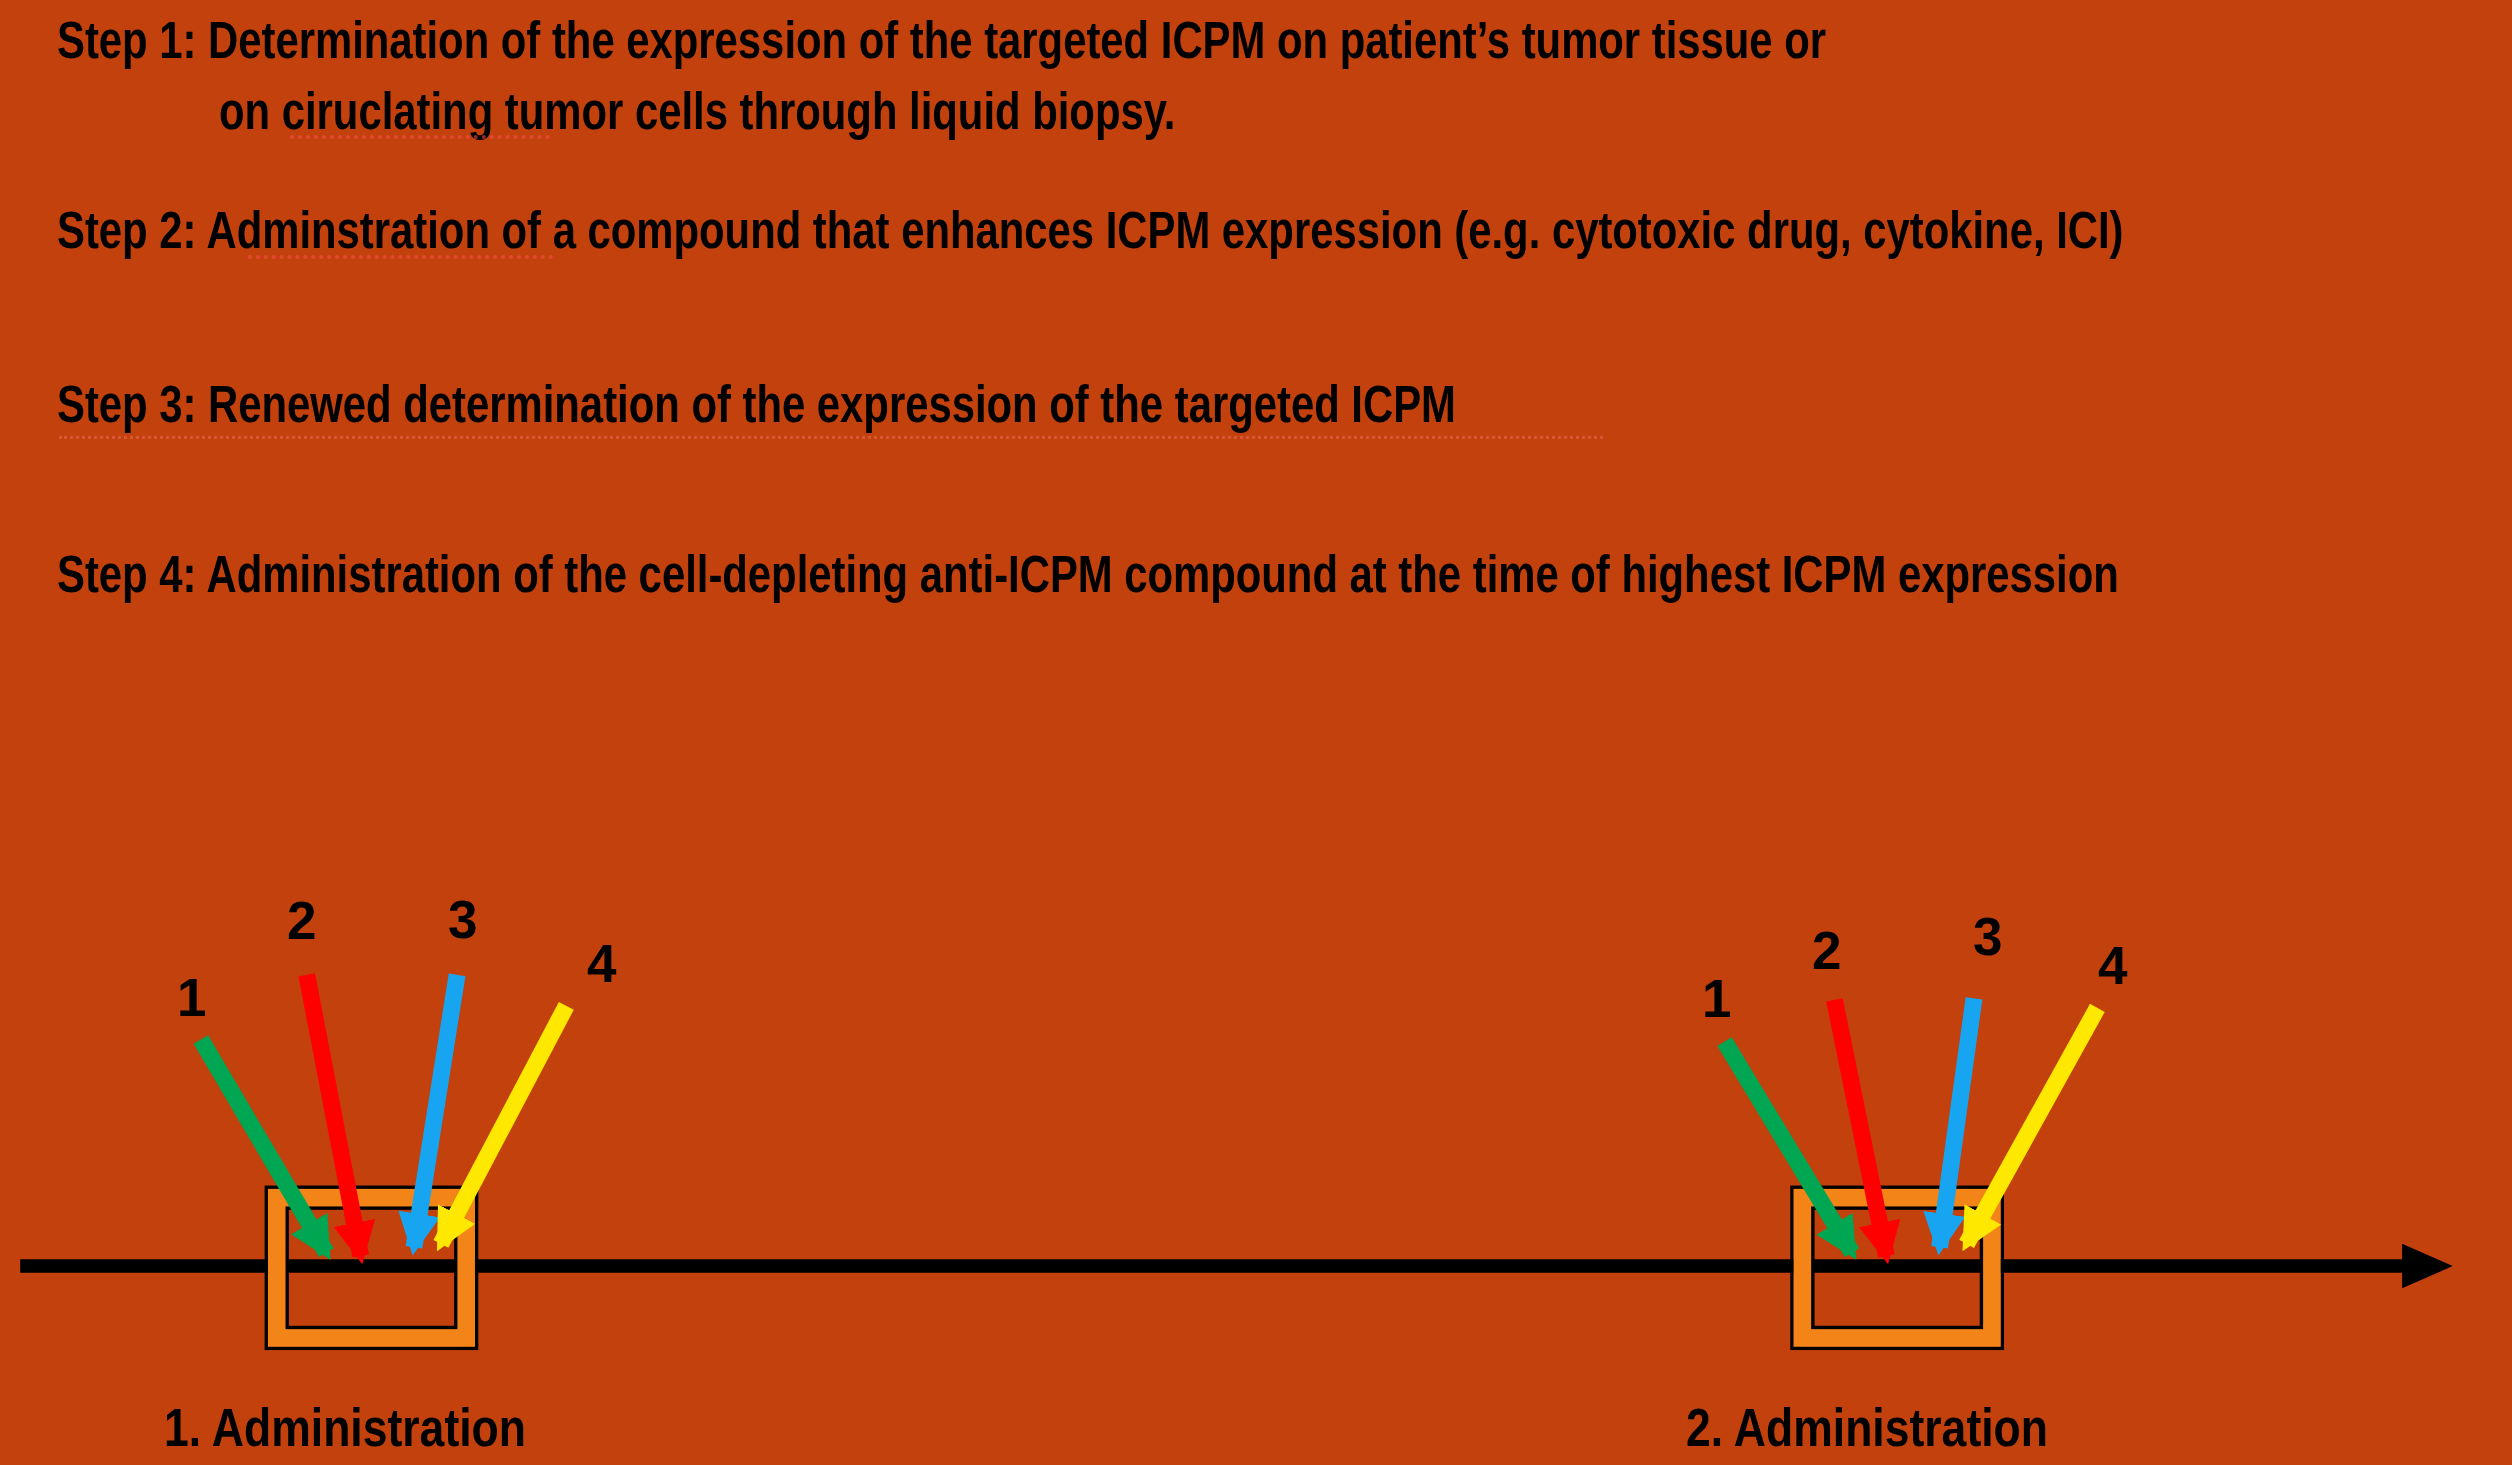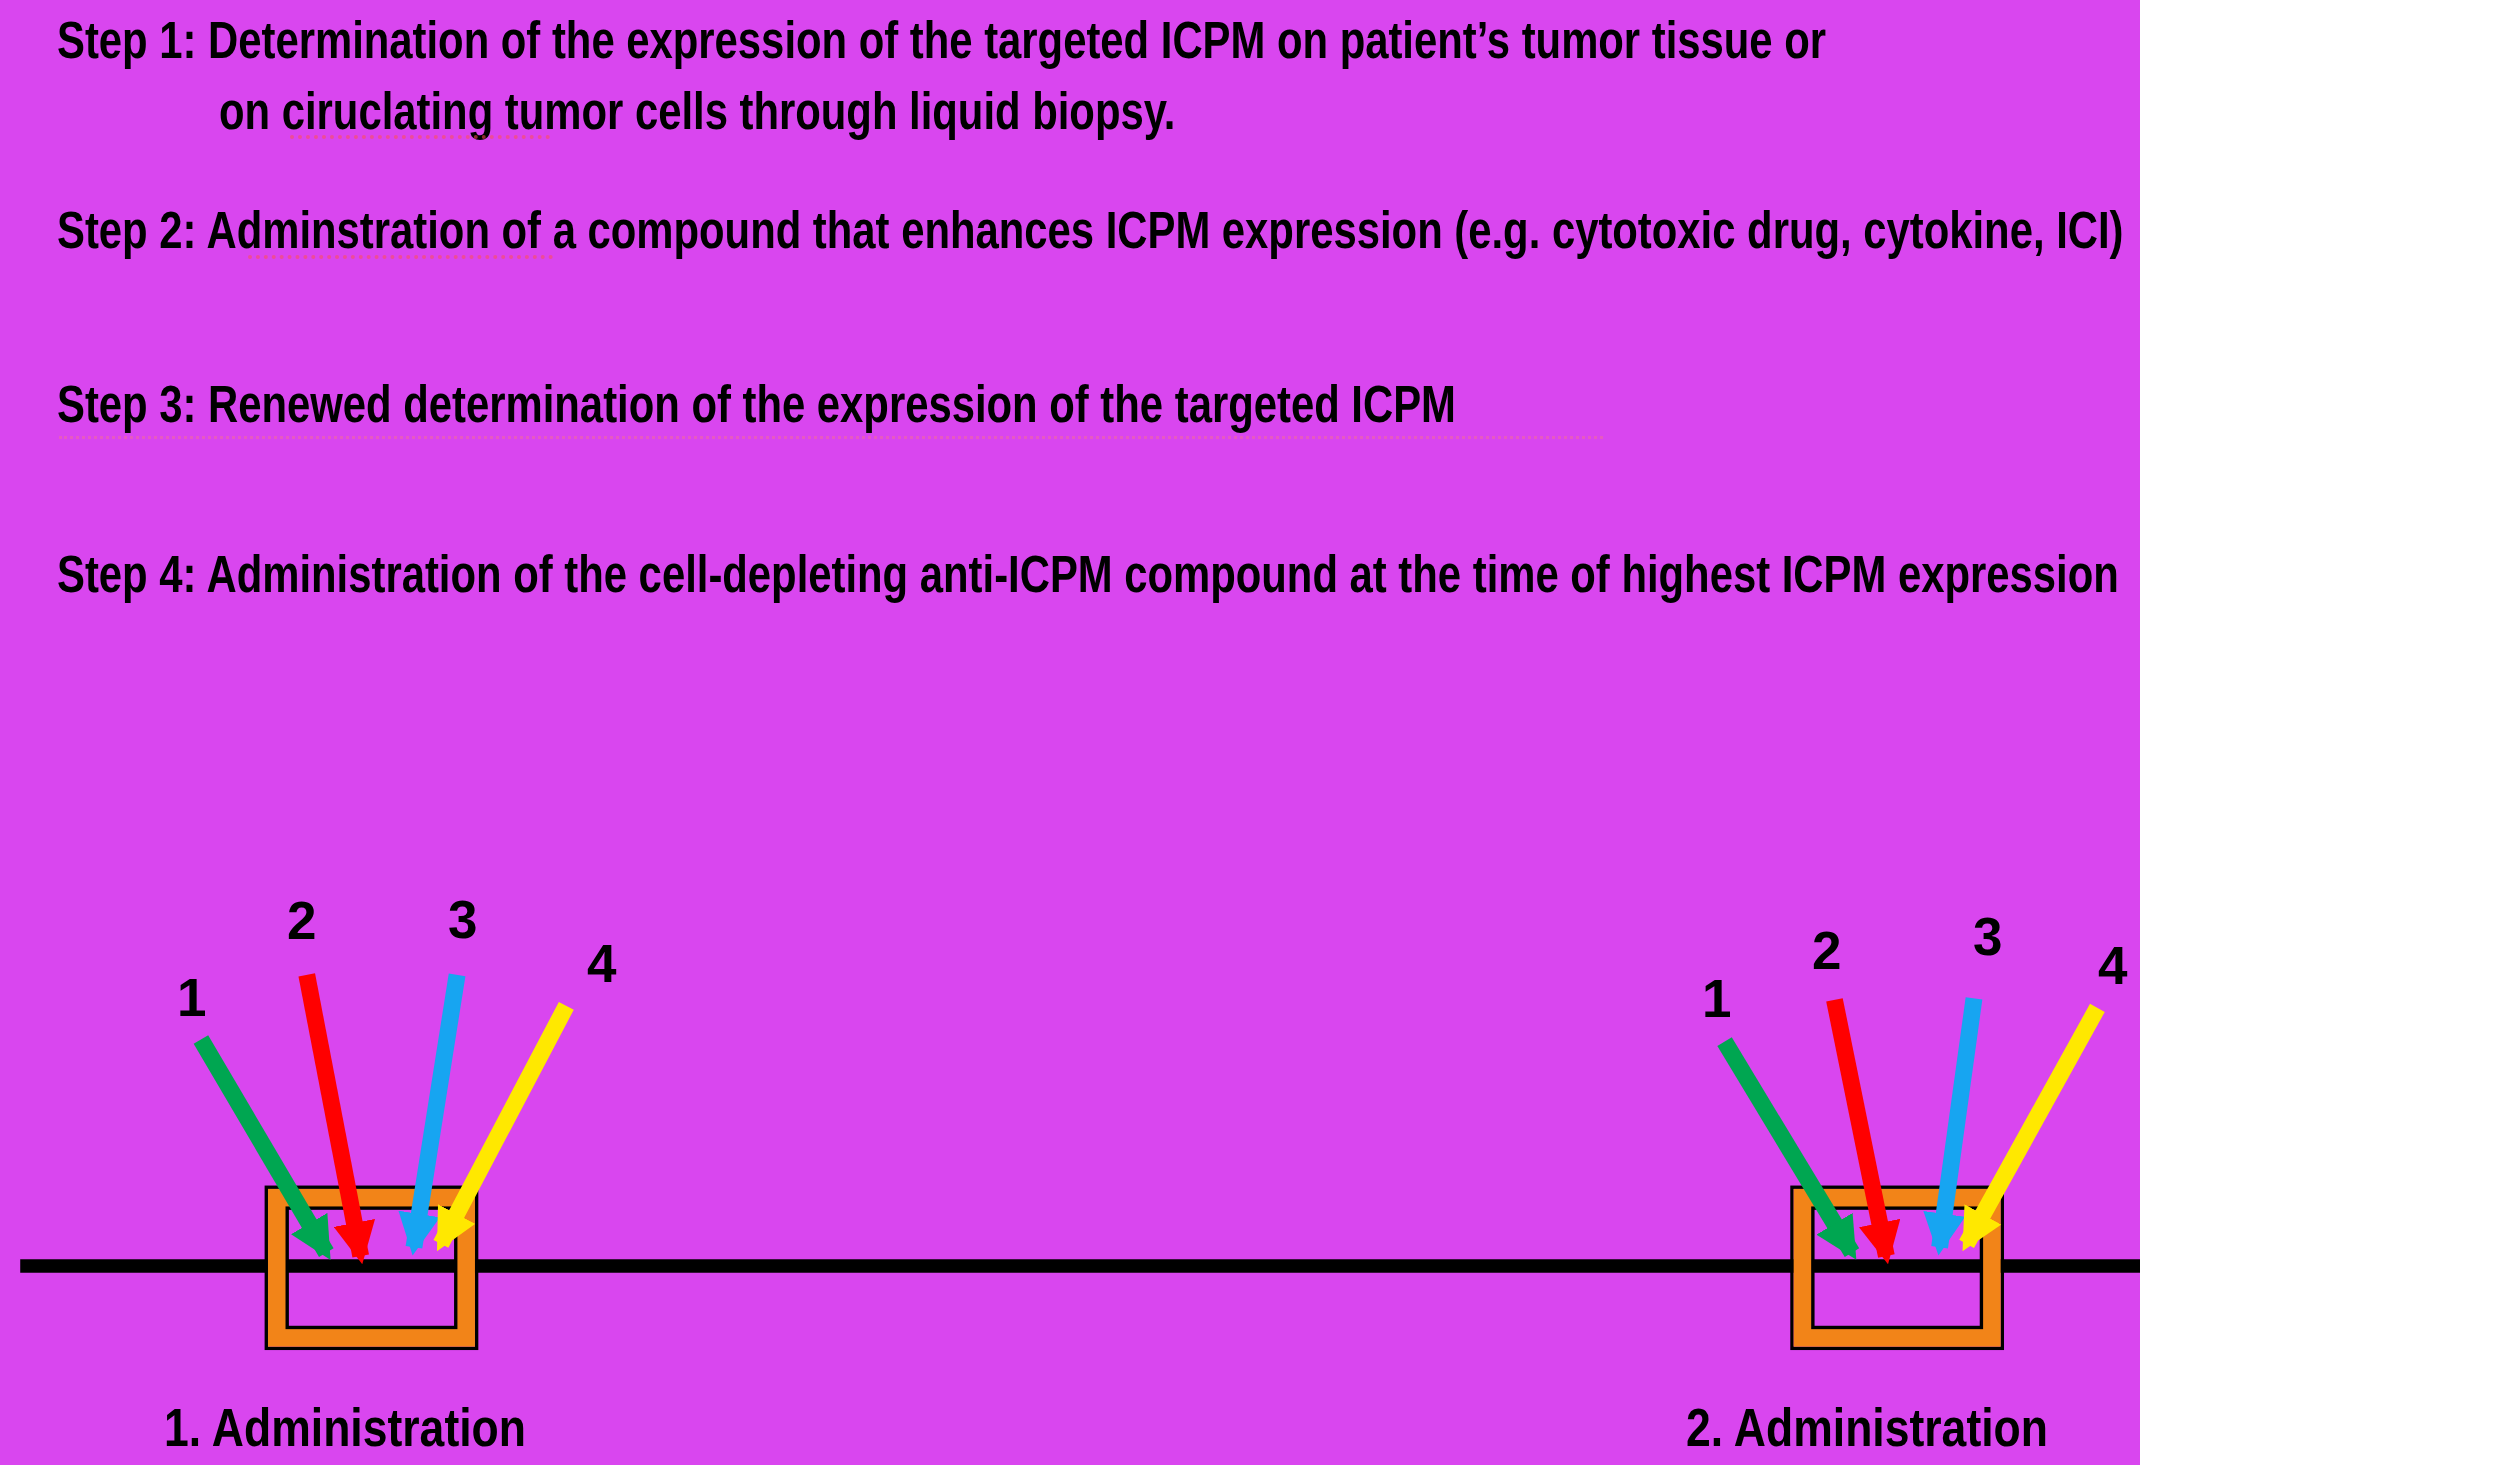--- a/index.html
+++ b/index.html
@@ -2,23 +2,23 @@
 <html style="font-size:10.8px"><head>
 <meta charset="utf-8">
 <style>
   html, body {
     margin: 0;
     padding: 0;
     background: #ffffff;
   }
   #canvas {
     position: relative;
-    width: 2140px;
+    width: 2512px;
     height: 1465px;
-    background: #d946ef;
+    background: #c2410c;
     overflow: hidden;
     font-family: "Liberation Sans", sans-serif;
   }
   .step-line {
     position: absolute;
     font-size: 51px;
     font-weight: bold;
     color: #000;
     white-space: nowrap;
     transform: scaleX(0.82);

